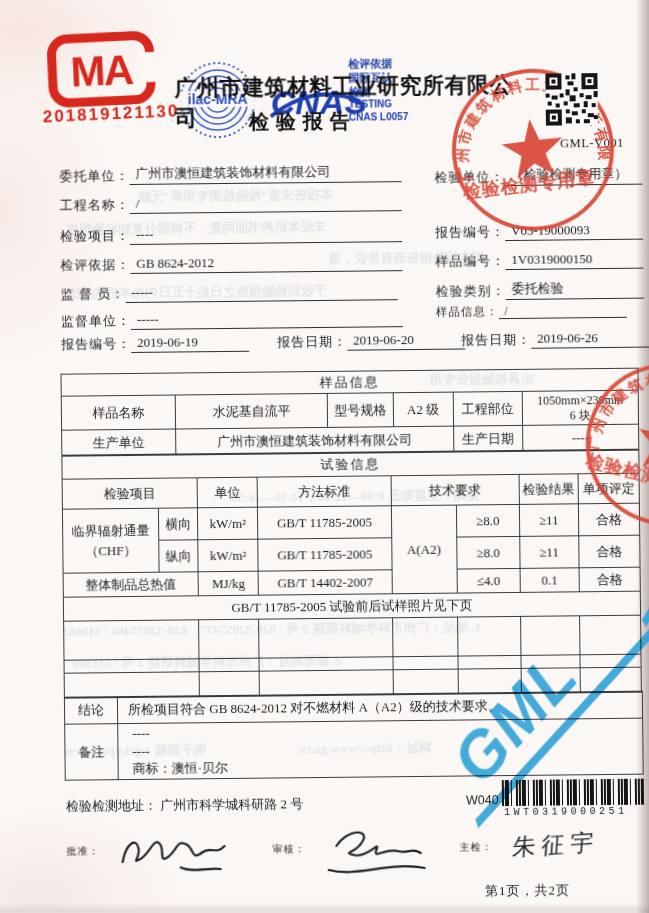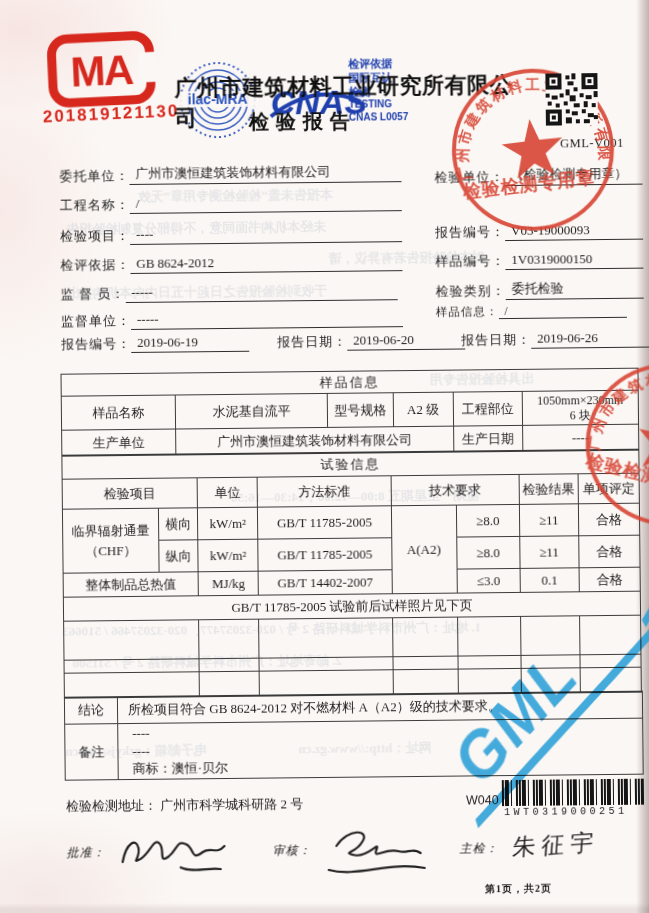--- a/index.html
+++ b/index.html
@@ -74,25 +74,25 @@
   .addr{position:absolute;left:62px;top:795px;font-size:13px;z-index:3;}
   .w040{position:absolute;left:462px;top:795px;font-size:12.5px;z-index:3;
         font-family:"Liberation Sans",sans-serif;}
   .barcode{position:absolute;left:498px;top:782px;width:142px;height:26px;z-index:3;
      background:repeating-linear-gradient(90deg,#151515 0 2px,transparent 2px 3px,
         #151515 3px 7px,transparent 7px 9px,#151515 9px 10px,transparent 10px 14px,
         #151515 14px 16px,transparent 16px 17px);}
   .barcode-num{position:absolute;left:500px;top:809px;font-family:"Liberation Mono",monospace;
      font-size:10px;letter-spacing:3.5px;z-index:3;}
   .sig-row{position:absolute;left:0;top:840px;width:649px;z-index:3;}
-  .sig-lab{position:absolute;font-size:12px;letter-spacing:1px;font-style:italic;}
+  .sig-lab{position:absolute;font-size:10px;letter-spacing:1px;}
   .sig-svg{position:absolute;}
   .chief-sig{position:absolute;left:508px;top:-8px;font-size:23px;letter-spacing:6px;
      transform:rotate(-3deg) skewX(-8deg);color:#1f1f1f;}
-  .pageinfo{position:absolute;left:480px;top:884px;font-size:10px;font-weight:700;
+  .pageinfo{position:absolute;left:480px;top:884px;font-size:13px;font-weight:400;
      letter-spacing:1px;z-index:3;}
 </style>
 </head>
 <body>
 
 <div class="page">
 <div class="tilt">
 
   <div class="bleed" style="left:140px;top:186px;">本报告未盖“检验检测专用章”无效</div>
   <div class="bleed" style="left:68px;top:218px;">未经本机构书面同意，不得部分复制检验报告</div>
@@ -318,21 +318,21 @@
       <td>kW/m²</td>
       <td>GB/T 11785-2005</td>
       <td>≥8.0</td>
       <td>≥11</td>
       <td>合格</td>
     </tr>
     <tr style="height:24px;">
       <td colspan="2">整体制品总热值</td>
       <td>MJ/kg</td>
       <td>GB/T 14402-2007</td>
-      <td>≤3.0</td>
+      <td>≤4.0</td>
       <td>0.1</td>
       <td>合格</td>
     </tr>
     <tr style="height:24px;">
             <td colspan="8">GB/T 11785-2005 试验前后试样照片见下页</td>
           </tr>
   </tbody>
       </table>
 
   <table style="top:618px;width:578px;">

